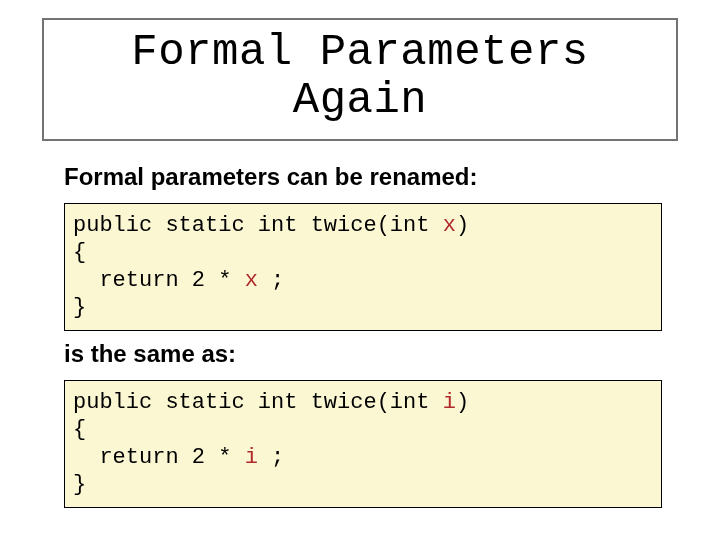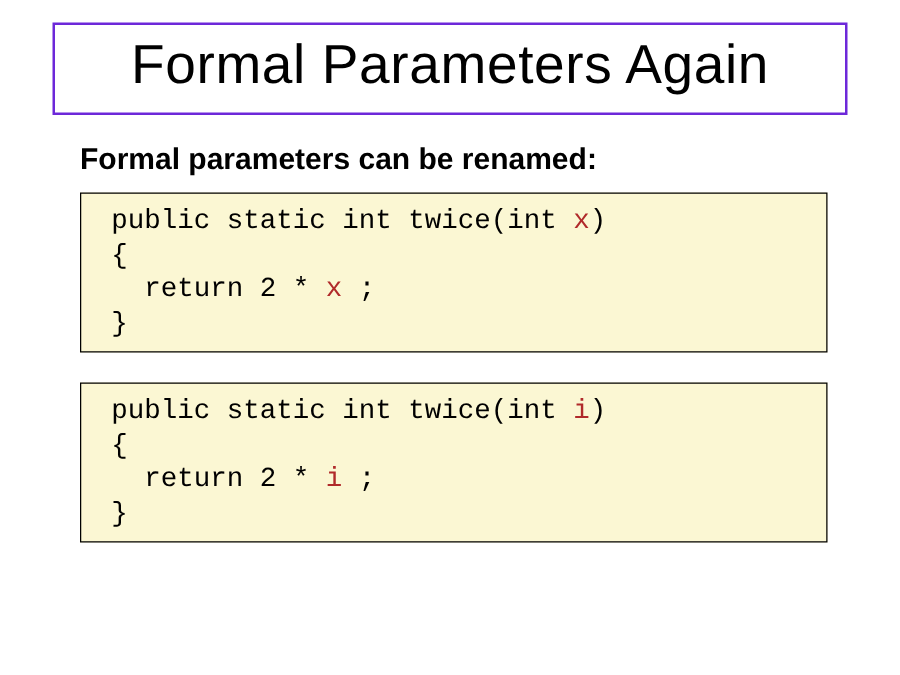--- a/index.html
+++ b/index.html
@@ -11,45 +11,46 @@
     font-family: "Lucida Sans", "Lucida Sans Unicode", "Trebuchet MS", Verdana, sans-serif;
     color: #000;
   }
   .slide {
     box-sizing: border-box;
     width: 720px;
     height: 540px;
     padding: 18px 30px 28px 30px;
   }
   .title-box {
-    border: 2px solid #6d28d9;
+    border: 2px solid #737373;
     padding: 8px 18px 14px 18px;
     margin: 0 12px 22px 12px;
     text-align: center;
+    font-family: Liberation Mono, monospace;
   }
   .title-box h1 {
     margin: 0;
     font-weight: 400;
     font-size: 44px;
     letter-spacing: 0.5px;
     line-height: 1.1;
   }
   .body {
     padding: 0 28px 0 34px;
   }
   .prose {
     font-size: 24px;
     font-weight: 700;
     margin: 6px 0 12px 0;
   }
   .codebox {
     background: #fbf7d3;
     border: 1px solid #000;
-    padding: 8px 10px 8px 24px;
-    margin: 0 0 24px 0;
+    padding: 8px 10px 8px 8px;
+    margin: 0 0 9px 0;
     font-family: "Courier New", Courier, monospace;
     font-size: 22px;
     line-height: 1.25;
     white-space: pre;
   }
   .codebox .param {
     color: #b02a2a;
   }
 </style>
 </head>
@@ -63,20 +64,21 @@
 
   <div class="body">
 
     <div class="prose">Formal parameters can be renamed:</div>
 
     <div class="codebox"><span>public static int twice(int </span><span class="param">x</span><span>)</span>
 <span>{</span>
 <span>  return 2 * </span><span class="param">x</span><span> ;</span>
 <span>}</span></div>
 
+    <div class="prose">is the same as:</div>
 
     <div class="codebox"><span>public static int twice(int </span><span class="param">i</span><span>)</span>
 <span>{</span>
 <span>  return 2 * </span><span class="param">i</span><span> ;</span>
 <span>}</span></div>
 
   </div>
 
 </div>
 

